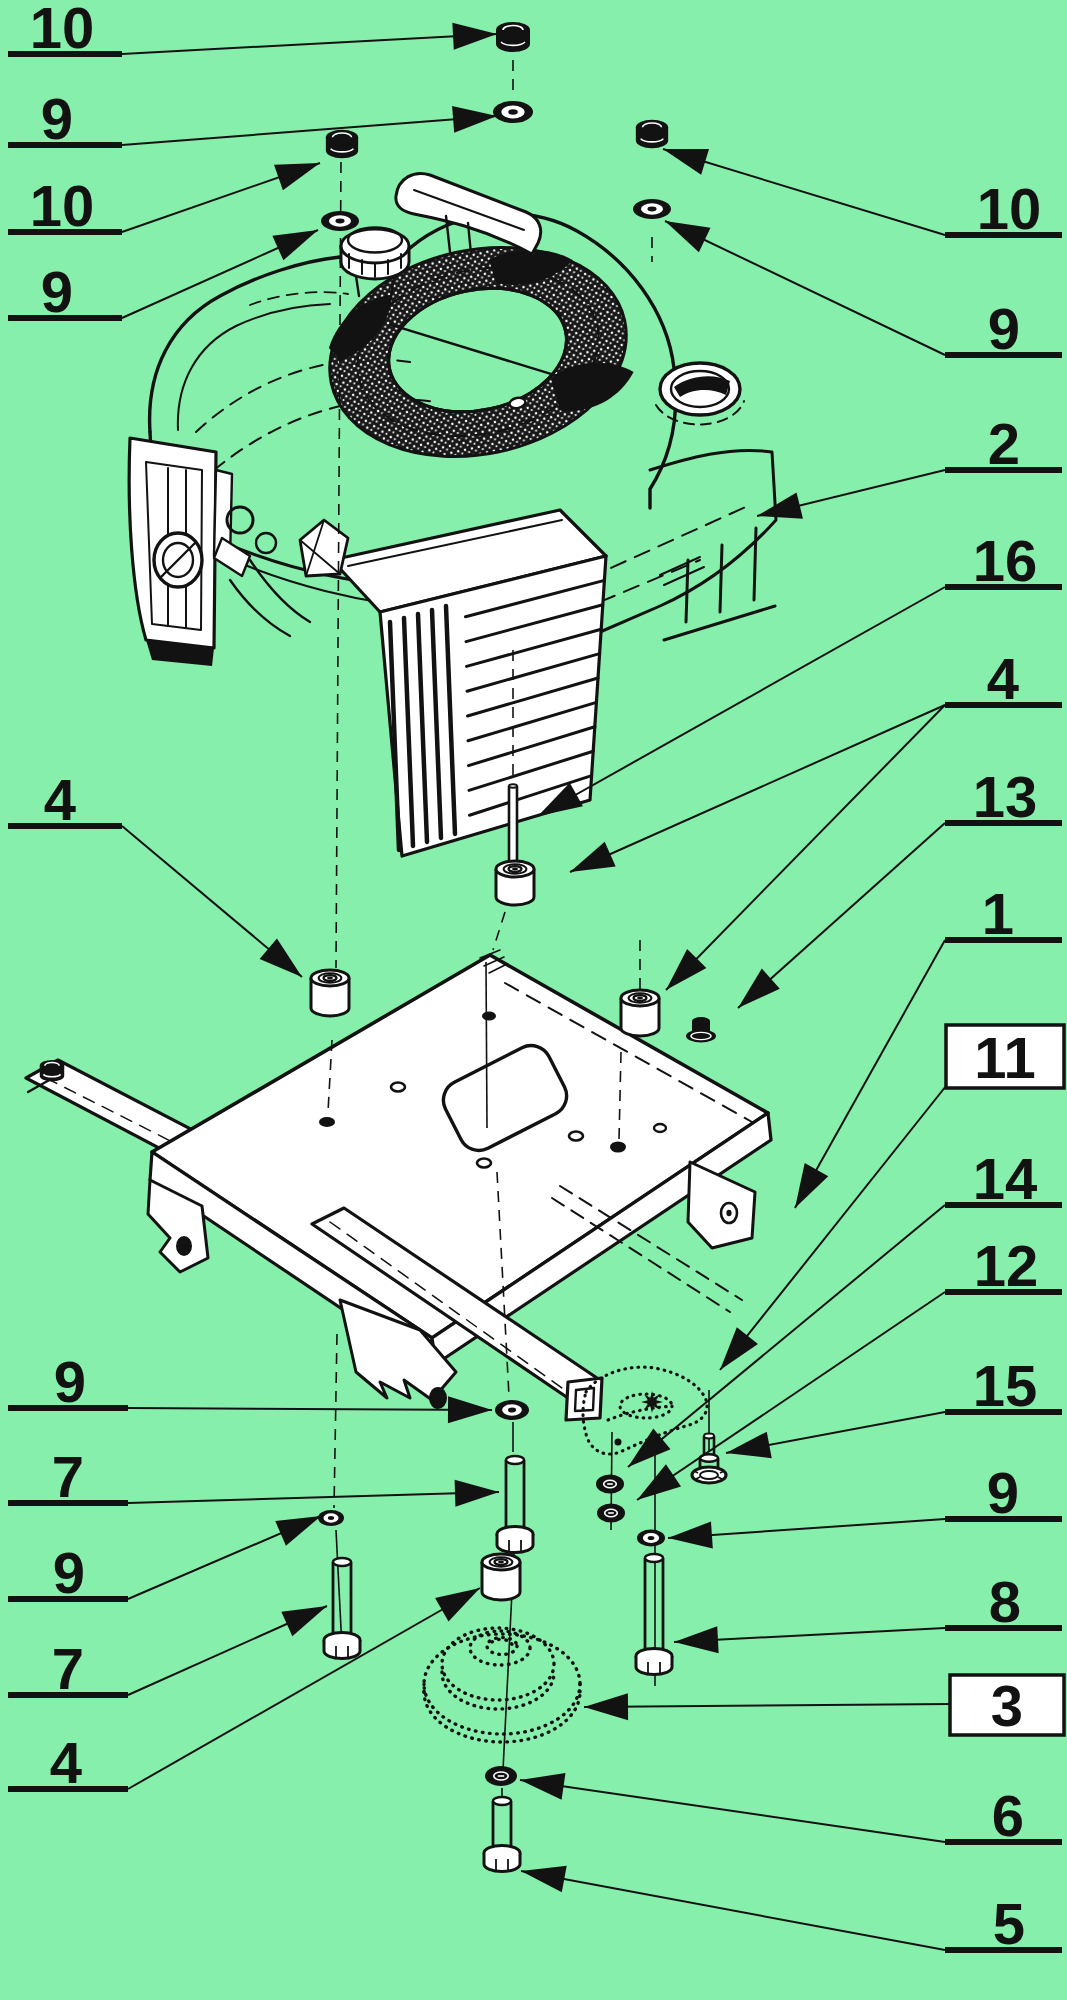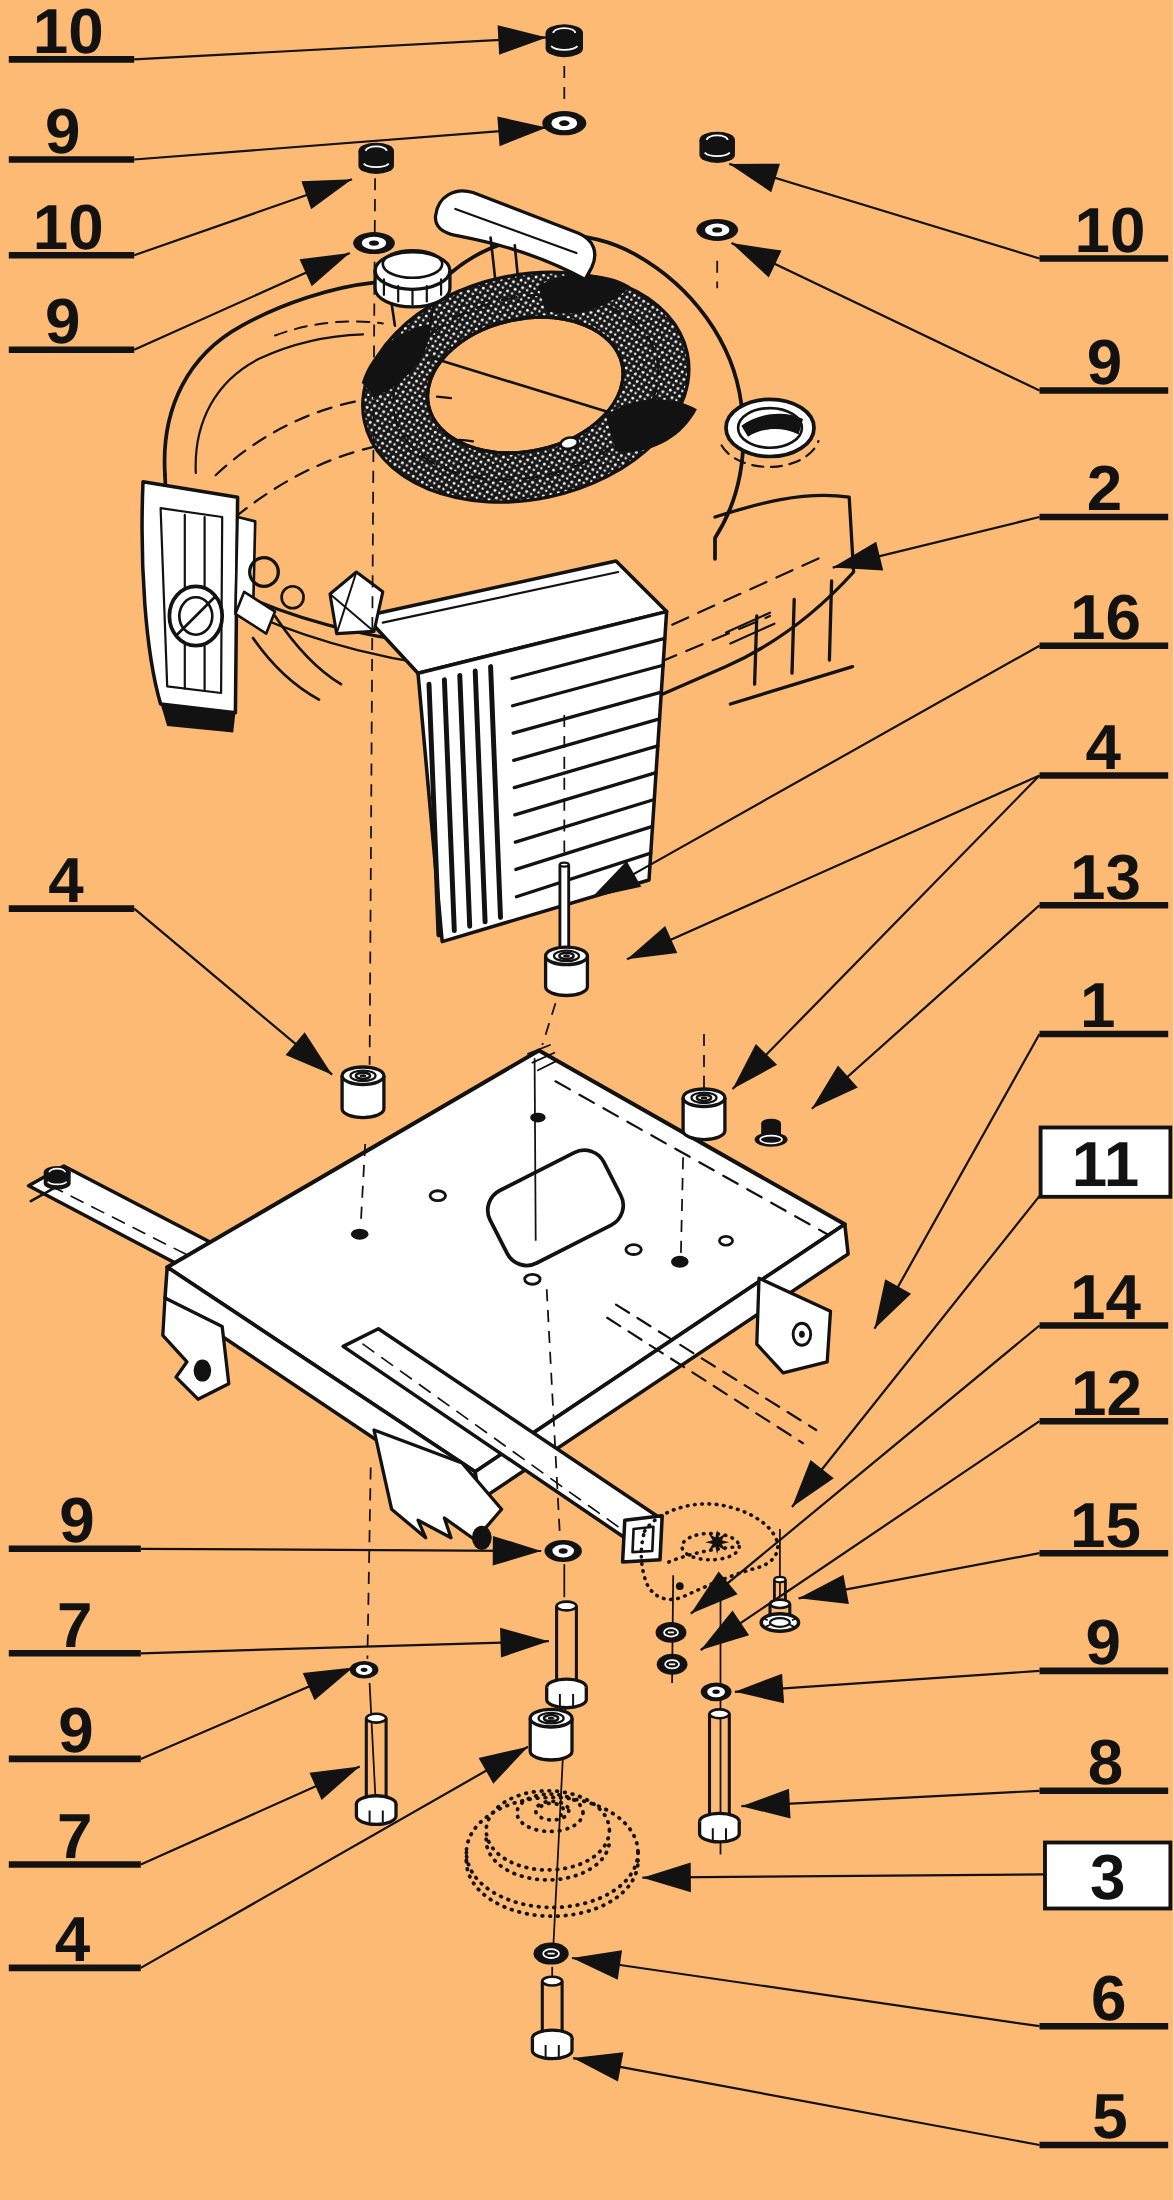--- a/index.html
+++ b/index.html
@@ -1,16 +1,16 @@
 <!DOCTYPE html>
 <html><head>
 <meta charset="utf-8">
 <style>
   html,body{margin:0;padding:0;background:#ffffff;}
-  .stage{width:1067px;height:2000px;position:relative;background:#fdba74;overflow:hidden;text-align:right;}
+  .stage{width:1067px;height:2000px;position:relative;background:#86efac;overflow:hidden;text-align:right;}
   svg{display:block;}
   text.callout-num{font-family:"Liberation Sans", sans-serif;font-weight:700;}
 </style>
 </head>
 <body>
 
 <div class="stage">
 <svg id="scene" width="1067" height="2000" viewBox="0 0 1067 2000">
   <defs>
     <pattern id="stipple" width="7" height="7" patternUnits="userSpaceOnUse">

